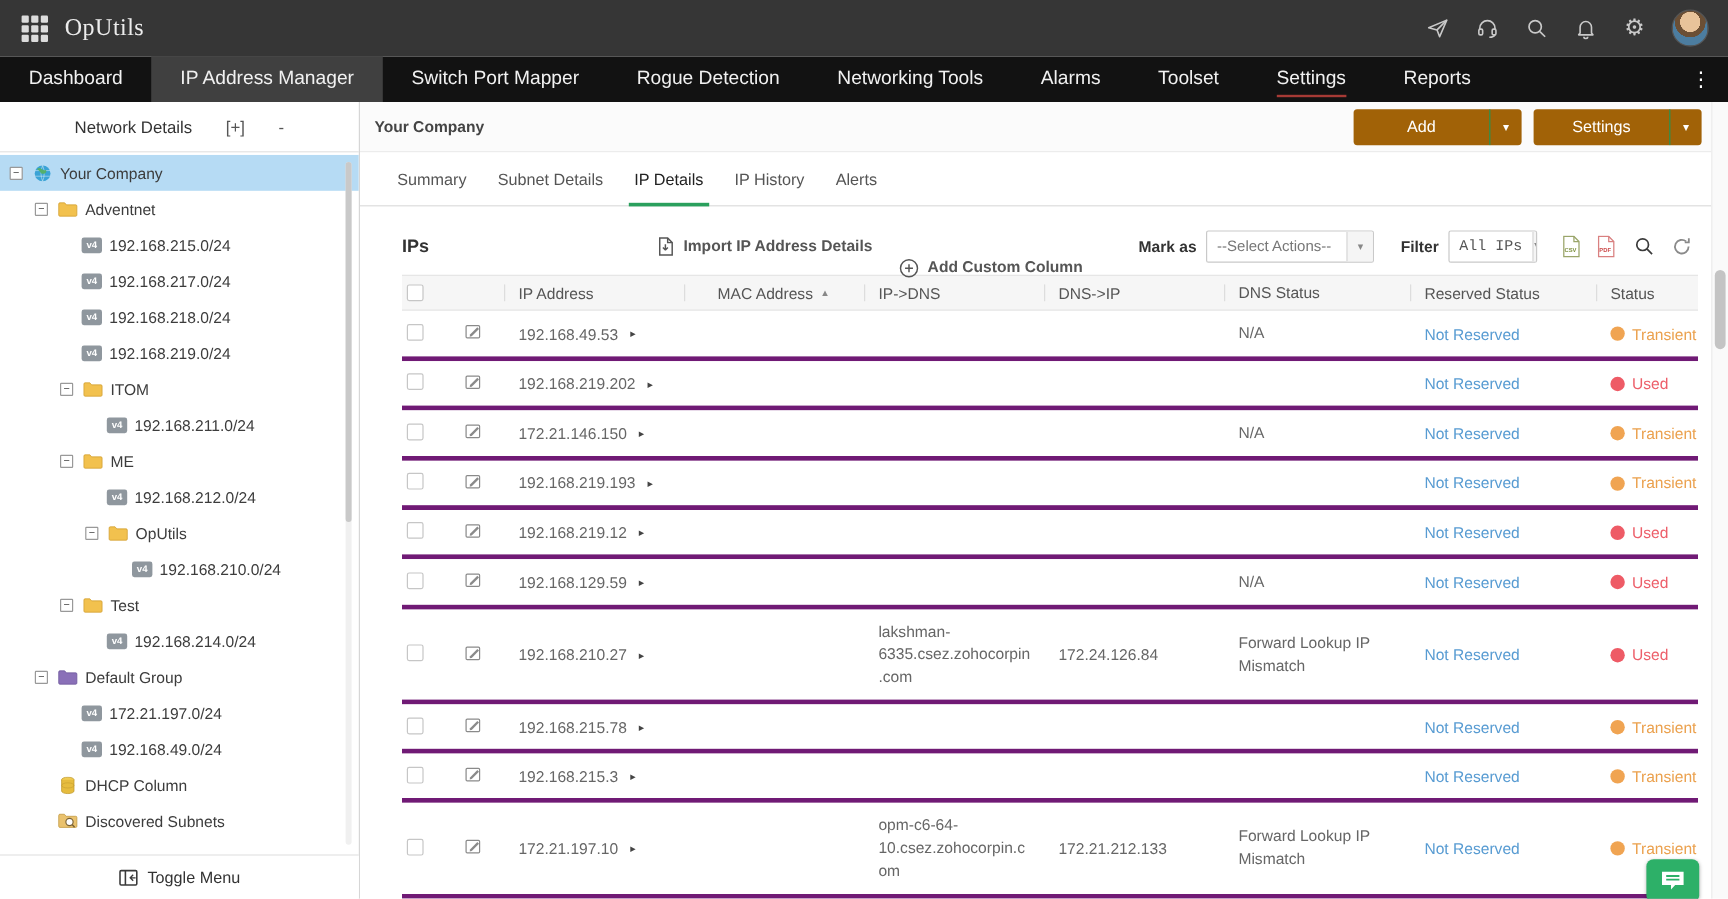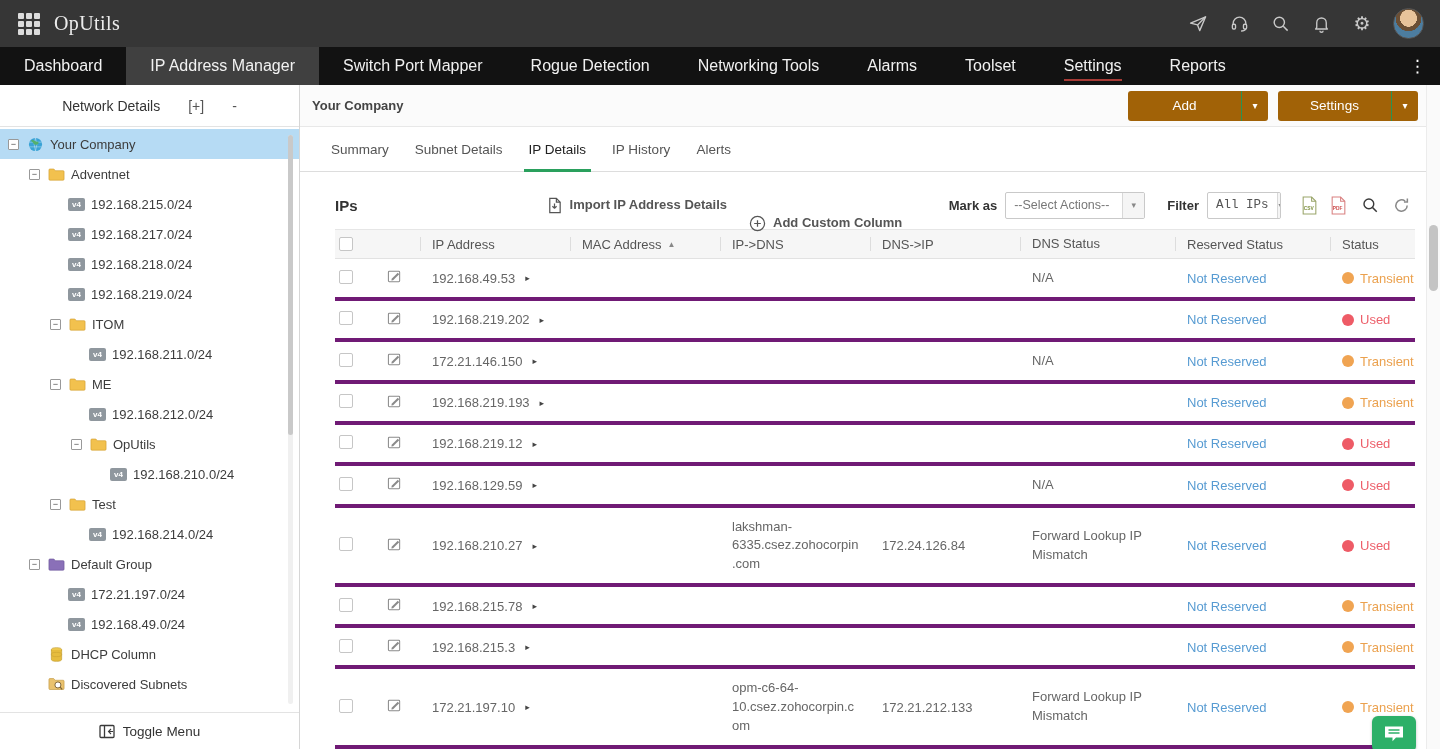--- a/index.html
+++ b/index.html
@@ -78,21 +78,21 @@
 
   .tbl { margin:2px 25px 0 35px; width:1080px; }
   .thead { display:flex; align-items:flex-end; height:30px; background:#f6f6f6; border-top:1px solid #e6e6e6; border-bottom:1px solid #e2e2e2; font-size:13px; color:#555; }
   .thead > div { position:relative; height:100%; display:flex; align-items:center; }
   .thead .sep::before { content:""; position:absolute; left:0; top:7px; bottom:7px; width:1px; background:#ddd; }
   .sortcaret { font-size:8px; color:#888; margin-left:6px; }
   .trow { display:flex; align-items:center; min-height:38px; padding:10px 0 9px; border-bottom:4px solid #701a75; font-size:13px; color:#666; background:#fff; }
   .c-cb { width:50px; flex:none; padding-left:4px; }
   .c-edit { width:35px; flex:none; padding-left:2px; }
   .c-ip { width:150px; flex:none; padding-left:12px; display:flex; align-items:center; }
-  .c-mac { width:150px; flex:none; padding-left:12px; }
+  .c-mac { width:150px; flex:none; padding-left:28px; }
   .c-ipdns { width:150px; flex:none; padding-left:12px; }
   .c-dnsip { width:150px; flex:none; padding-left:12px; }
   .c-dnsstat { width:155px; flex:none; padding-left:12px; line-height:1.45; }
   .c-resv { width:155px; flex:none; padding-left:12px; }
   .c-stat { width:85px; flex:none; padding-left:12px; display:flex; align-items:center; overflow:hidden; }
   .cb { display:inline-block; width:14px; height:14px; border:1px solid #c6c6c6; border-radius:2px; background:#fff; cursor:pointer; }
   .editico { cursor:pointer; display:inline-flex; }
   .rarrow { font-size:9px; color:#444; margin-left:10px; cursor:pointer; }
   .wrapv { display:inline-block; max-width:128px; overflow-wrap:anywhere; line-height:1.45; }
   .link { color:#579bd2; cursor:pointer; }

